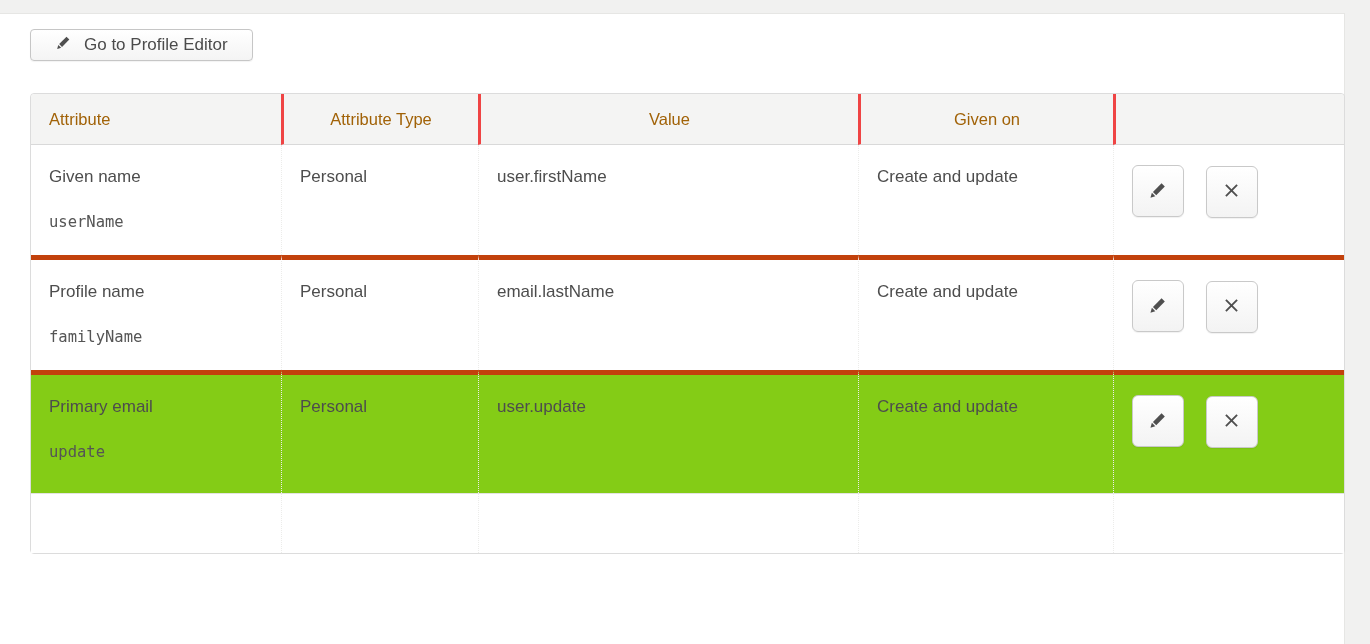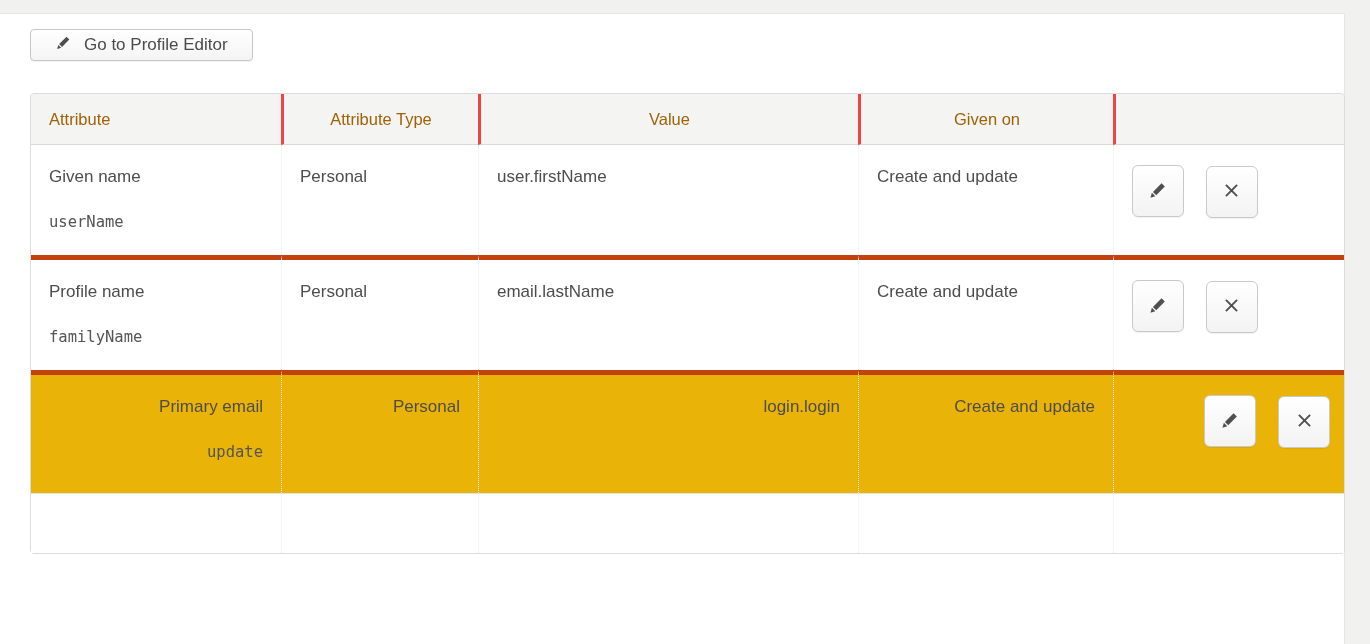--- a/index.html
+++ b/index.html
@@ -51,21 +51,21 @@
   th:first-child { border-top-left-radius:4px; }
   th:last-child  { border-top-right-radius:4px; }
   td {
     vertical-align:top;
     padding:22px 18px 24px;
     color:#4d4d4d;
     background:#ffffff;
   }
   td + td { border-left:1px dotted #ececea; }
   tr.body-row + tr.body-row td { border-top:5px solid #c2410c; }
-  tr.hover-row td { background:#eab308;text-align:right; }
+  tr.hover-row td { background:#84cc16; }
   .attr-sub {
     display:block;
     margin-top:26px;
     font-family:"DejaVu Sans Mono","Liberation Mono",monospace;
     font-size:15.5px;
     color:#555555;
   }
   .value-link { color:#1e7bbd; text-decoration:none; margin-left:5px; cursor:pointer; }
   .actions-cell { padding:20px 14px 20px 18px; white-space:nowrap; }
   .icon-btn {
@@ -169,21 +169,21 @@
           </button>
         </td>
       </tr>
 
       <tr class="body-row hover-row">
         <td style="padding-bottom:32px">
           <span>Primary email</span>
           <span class="attr-sub">update</span>
         </td>
         <td>Personal</td>
-        <td>login.login</td>
+        <td>user.update</td>
         <td>Create and update</td>
         <td class="actions-cell">
           <button class="icon-btn">
             <span>
               <svg width="20" height="20" viewBox="0 0 17 17">
                 <path d="M2.1 15.1 L3.3 10.9 L6.2 13.8 Z" fill="#4f4f4f"></path>
                 <path d="M4.2 10.1 L11.5 2.8 L14.3 5.6 L7 12.9 Z" fill="#4f4f4f"></path>
               </svg>
             </span>
           </button>

